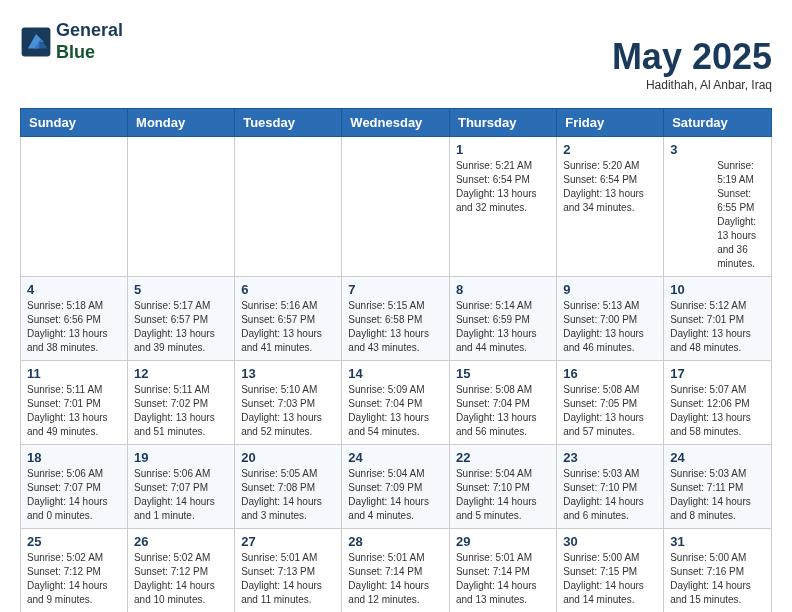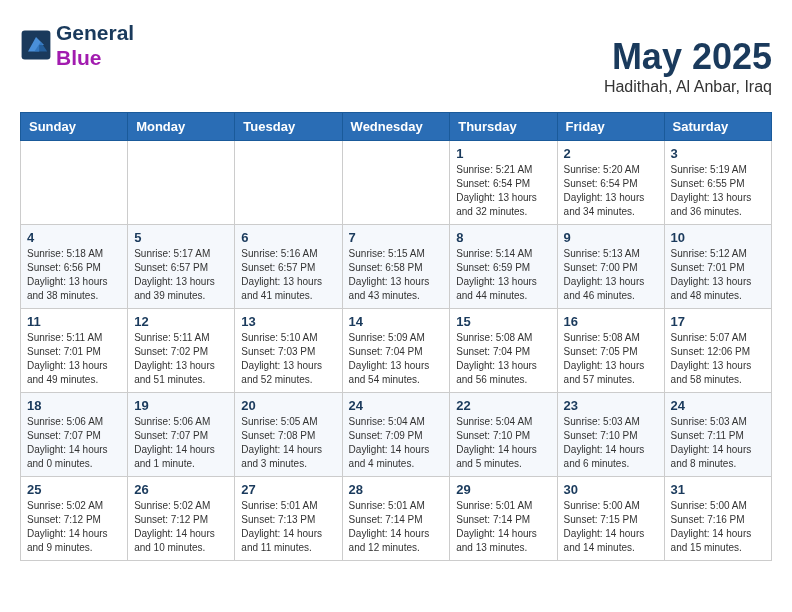--- a/index.html
+++ b/index.html
@@ -15,43 +15,43 @@
       justify-content: space-between;
       align-items: flex-start;
       margin-bottom: 16px;
     }
     .logo {
       display: flex;
       align-items: center;
       gap: 4px;
     }
     .logo-text {
-      font-size: 21px;
+      font-size: 18px;
       font-weight: bold;
       color: #1a3a5c;
       line-height: 1.2;
     }
     .logo-text span {
-      color: #a21caf;
+      color: #14532d;
     }
     .logo-icon {
       width: 32px;
       height: 32px;
     }
     .title-block {
       text-align: right;
       margin-top: 16px;
     }
     .month-title {
       font-size: 36px;
       color: #1a3a5c;
       font-weight: bold;
     }
     .subtitle {
-      font-size: 16px;
+      font-size: 12px;
       color: #333;
     }
     .calendar {
       width: 100%;
       border-collapse: collapse;
       border: 1px solid #ccc;
     }
     .calendar th {
       background-color: #2a6db5;
       color: white;
@@ -138,21 +138,21 @@
 Daylight: 13 hours and 32 minutes.</div>
         </td>
         <td>
           <span class="day-num">2</span>
           <div class="day-info" style="white-space: pre-line;">Sunrise: 5:20 AM
 Sunset: 6:54 PM
 Daylight: 13 hours and 34 minutes.</div>
         </td>
         <td>
           <span class="day-num">3</span>
-          <div class="day-info" style="white-space: pre-line;">Sunrise: 5:19 AM
+          <div class="day-info" style="white-space: pre-line; margin-left: 47px;">Sunrise: 5:19 AM
 Sunset: 6:55 PM
 Daylight: 13 hours and 36 minutes.</div>
         </td>
       </tr>
       <tr class="row-alt">
         <td>
           <span class="day-num">4</span>
           <div class="day-info" style="white-space: pre-line;">Sunrise: 5:18 AM
 Sunset: 6:56 PM
 Daylight: 13 hours and 38 minutes.</div>

